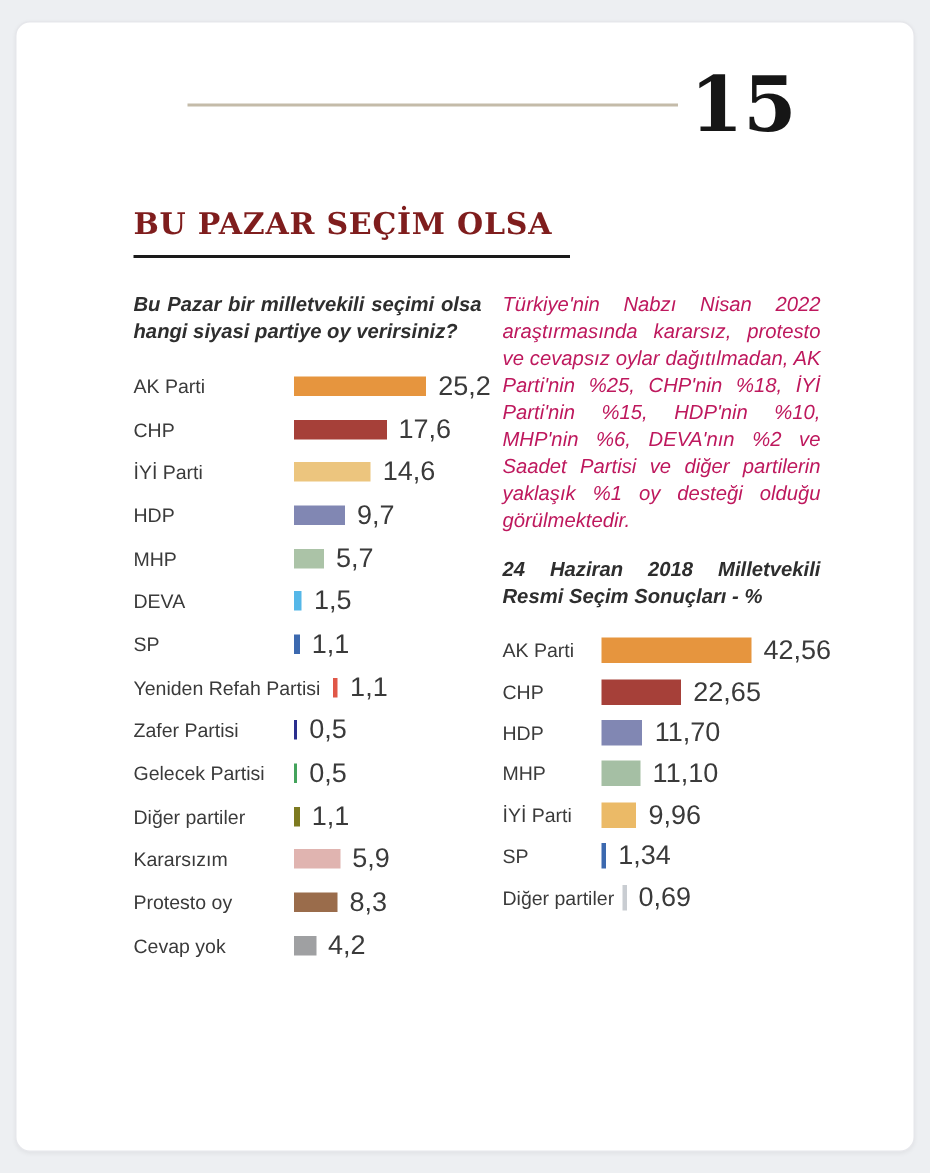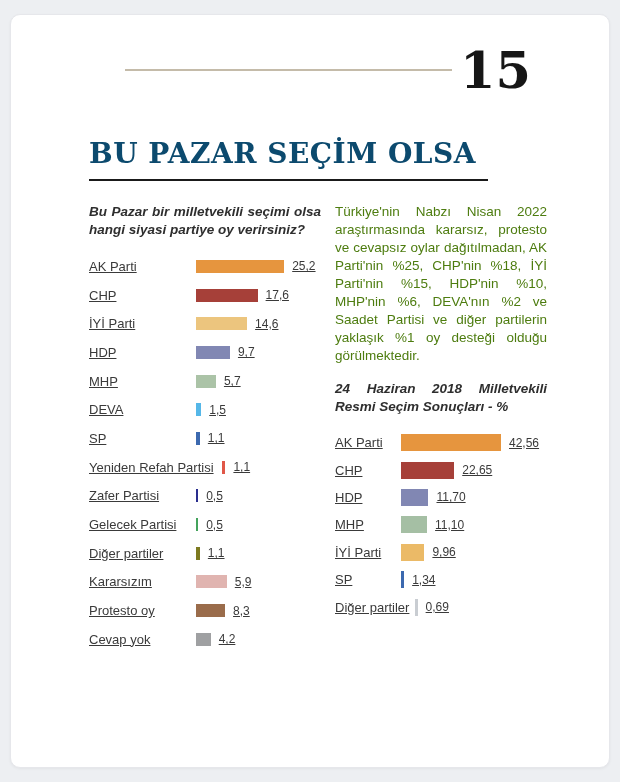--- a/index.html
+++ b/index.html
@@ -39,23 +39,23 @@
     font-size:51px;
     color:#161616;
     line-height:1;
   }
   
   .title {
     display:inline-block;
     margin:42px 0 0 78px;
     font-family:"DejaVu Serif", serif;
     font-weight:700;
-    font-size:28px;
+    font-size:20px;
     letter-spacing:0.5px;
-    color:#0c4a6e;
+    color:#7f1d1d;
     border-bottom:2px solid #1a1a1a;
     padding:0 12px 9px 0;
   }
   
   .columns {
     display:flex;
     margin:22px 0 0 78px;
     gap:14px;
   }
   .col-left  { width:232px; }
@@ -64,43 +64,44 @@
     font-weight:700;
     font-style:italic;
     font-size:13.5px;
     line-height:18px;
     color:#2e2e2e;
     text-align:justify;
   }
   .analysis {
     font-size:13.5px;
     line-height:18px;
-    color:#4d7c0f;
+    color:#be185d;
     text-align:justify;
+    font-style:italic;
   }
   .chart-title { margin-top:15px; }
   
-  .chart { margin-top:13px;text-decoration:underline; }
+  .chart { margin-top:13px; }
   .crow { display:flex; align-items:center; }
   #left-chart  .crow { height:28.7px; }
   #right-chart .crow { height:27.4px; }
   .lbl {
     flex:none;
     font-size:13px;
     color:#3a3a3a;
     white-space:nowrap;
     padding-right:8px;
   }
   #left-chart  .lbl { min-width:107px; }
   #right-chart .lbl { min-width:66px; padding-right:6px; }
   .bar { flex:none; display:inline-block; }
   #left-chart  .bar { height:13px; }
   #right-chart .bar { height:17px; }
   .val {
-    font-size:12px;
+    font-size:18px;
     color:#3a3a3a;
     margin-left:8px;
     white-space:nowrap;
   }
   
   .footer {
     position:absolute;
     left:78px;
     right:58px;
     bottom:16px;

